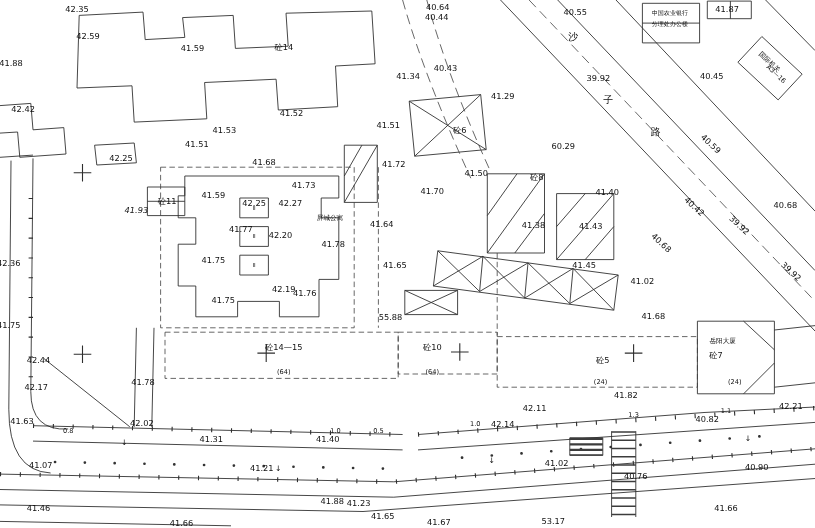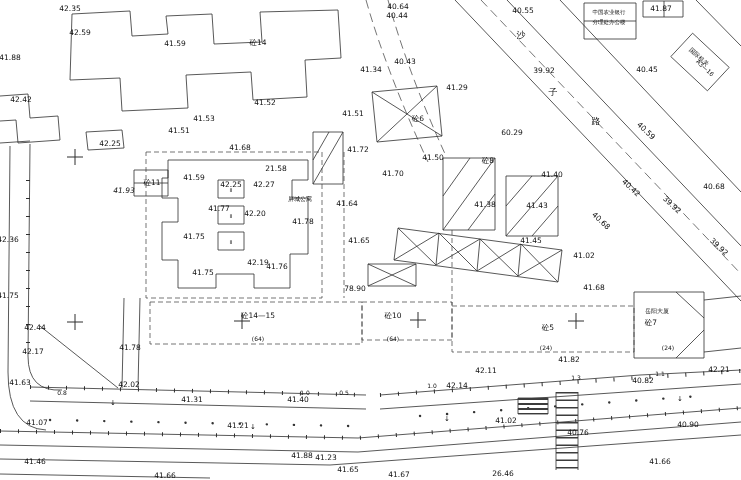--- a/index.html
+++ b/index.html
@@ -114,29 +114,29 @@
       <div class="lbl" style="left: 433px; top: 158px; transform: translate(-50%, -50%);">41.50</div>
       <div class="lbl" style="left: 347px; top: 204px; transform: translate(-50%, -50%);">41.64</div>
       <div class="lbl" style="left: 485px; top: 205px; transform: translate(-50%, -50%);">41.38</div>
       <div class="lbl" style="left: 537px; top: 206px; transform: translate(-50%, -50%);">41.43</div>
       <div class="lbl" style="left: 512px; top: 133px; transform: translate(-50%, -50%);">60.29</div>
       <div class="lbl" style="left: 552px; top: 175px; transform: translate(-50%, -50%);">41.40</div>
       <div class="lbl" style="left: 359px; top: 241px; transform: translate(-50%, -50%);">41.65</div>
       <div class="lbl" style="left: 531px; top: 241px; transform: translate(-50%, -50%);">41.45</div>
       <div class="lbl" style="left: 584px; top: 256px; transform: translate(-50%, -50%);">41.02</div>
       <div class="lbl" style="left: 594px; top: 288px; transform: translate(-50%, -50%);">41.68</div>
-      <div class="lbl" style="left: 355px; top: 289px; transform: translate(-50%, -50%);">78.90</div>
+      <div class="lbl" style="left: 355px; top: 289px; transform: translate(-50%, -50%);">55.88</div>
       <div class="lbl" style="left: 303px; top: 222px; transform: translate(-50%, -50%);">41.78</div>
       <div class="lbl" style="left: 277px; top: 267px; transform: translate(-50%, -50%);">41.76</div>
       <div class="lbl" style="left: 203px; top: 273px; transform: translate(-50%, -50%);">41.75</div>
       <div class="lbl" style="left: 194px; top: 237px; transform: translate(-50%, -50%);">41.75</div>
       <div class="lbl" style="left: 300px; top: 199px; font-size: 6px; transform: translate(-50%, -50%);">屏城公寓</div>
       <div class="lbl" style="left: 110px; top: 144px; transform: translate(-50%, -50%);">42.25</div>
       <div class="lbl" style="left: 240px; top: 148px; transform: translate(-50%, -50%);">41.68</div>
-      <div class="lbl" style="left: 276px; top: 169px; transform: translate(-50%, -50%);">21.58</div>
+      <div class="lbl" style="left: 276px; top: 169px; transform: translate(-50%, -50%);">41.73</div>
       <div class="lbl" style="left: 194px; top: 178px; transform: translate(-50%, -50%);">41.59</div>
       <div class="lbl" style="left: 231px; top: 185px; transform: translate(-50%, -50%);">42.25</div>
       <div class="lbl" style="left: 264px; top: 185px; transform: translate(-50%, -50%);">42.27</div>
       <div class="lbl" style="left: 219px; top: 209px; transform: translate(-50%, -50%);">41.77</div>
       <div class="lbl" style="left: 255px; top: 214px; transform: translate(-50%, -50%);">42.20</div>
       <div class="lbl" style="left: 258px; top: 263px; transform: translate(-50%, -50%);">42.19</div>
       <div class="lbl" style="left: 152px; top: 183px; transform: translate(-50%, -50%);">砼11</div>
       <div class="lbl" style="left: 124px; top: 191px; transform: translate(-50%, -50%); font-style: italic;">41.93</div>
       <div class="lbl" style="left: 231px; top: 190px; font-size: 5px; transform: translate(-50%, -50%);">II</div>
       <div class="lbl" style="left: 231px; top: 216px; font-size: 5px; transform: translate(-50%, -50%);">II</div>
@@ -172,20 +172,20 @@
       <div class="lbl" style="left: 238px; top: 426px; transform: translate(-50%, -50%);">41.21</div>
       <div class="lbl" style="left: 326px; top: 444px; transform: translate(-50%, -50%); margin-top: 14px;">41.23</div>
       <div class="lbl" style="left: 506px; top: 421px; transform: translate(-50%, -50%);">41.02</div>
       <div class="lbl" style="left: 578px; top: 433px; transform: translate(-50%, -50%);">40.76</div>
       <div class="lbl" style="left: 688px; top: 425px; transform: translate(-50%, -50%);">40.90</div>
       <div class="lbl" style="left: 35px; top: 462px; transform: translate(-50%, -50%);">41.46</div>
       <div class="lbl" style="left: 165px; top: 476px; transform: translate(-50%, -50%);">41.66</div>
       <div class="lbl" style="left: 302px; top: 456px; transform: translate(-50%, -50%);">41.88</div>
       <div class="lbl" style="left: 348px; top: 470px; transform: translate(-50%, -50%);">41.65</div>
       <div class="lbl" style="left: 399px; top: 475px; transform: translate(-50%, -50%);">41.67</div>
-      <div class="lbl" style="left: 503px; top: 474px; transform: translate(-50%, -50%);">26.46</div>
+      <div class="lbl" style="left: 503px; top: 474px; transform: translate(-50%, -50%);">53.17</div>
       <div class="lbl" style="left: 660px; top: 462px; transform: translate(-50%, -50%);">41.66</div>
       <div class="lbl" style="left: 113px; top: 403px; font-size: 7px; transform: translate(-50%, -50%);">↓</div>
       <div class="lbl" style="left: 253px; top: 427px; font-size: 7px; transform: translate(-50%, -50%);">↓</div>
       <div class="lbl" style="left: 447px; top: 419px; font-size: 7px; transform: translate(-50%, -50%);">↓</div>
       <div class="lbl" style="left: 680px; top: 399px; font-size: 7px; transform: translate(-50%, -50%);">↓</div>
     </div>
 </div>
 
 </body></html>

